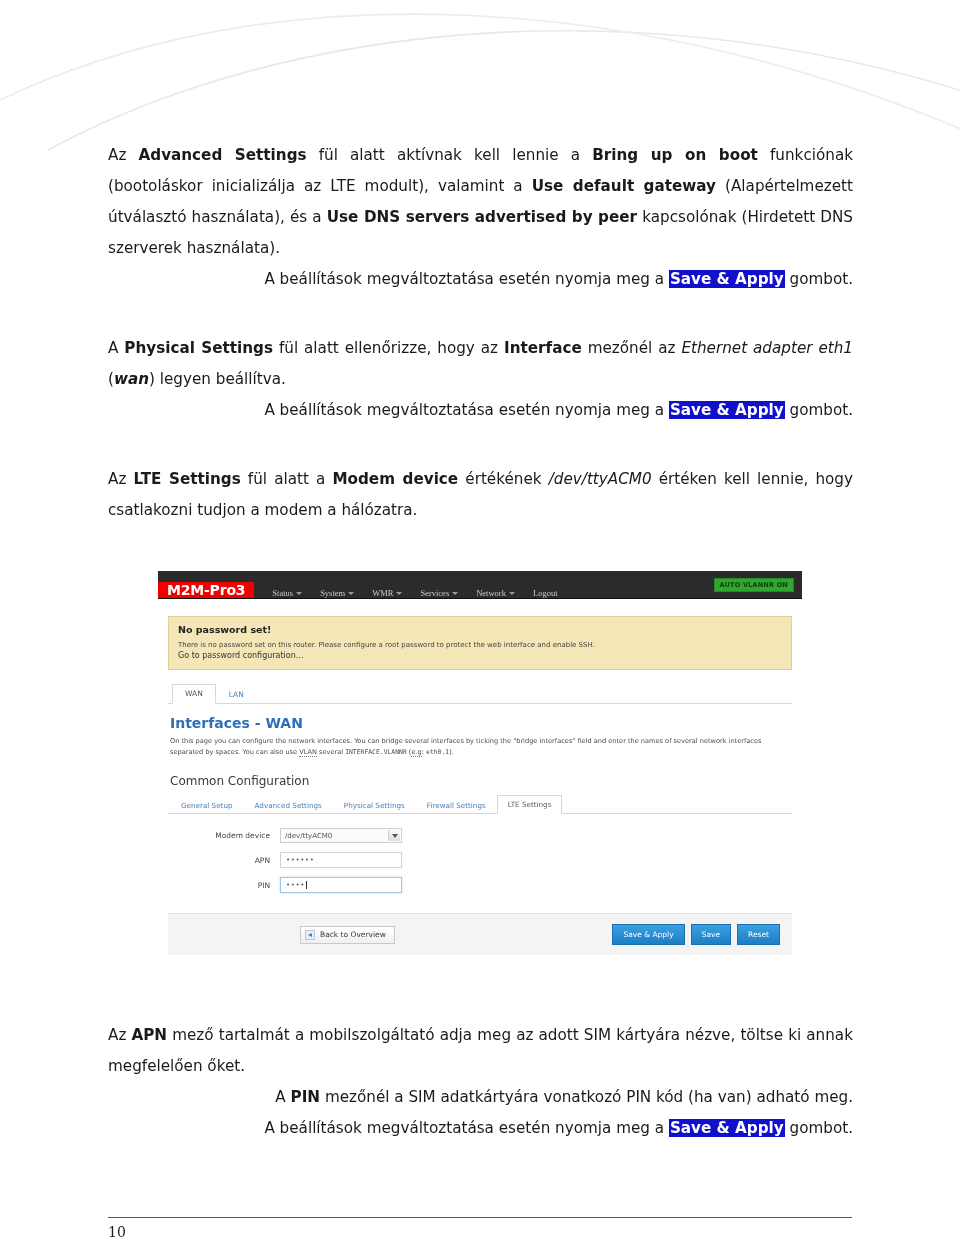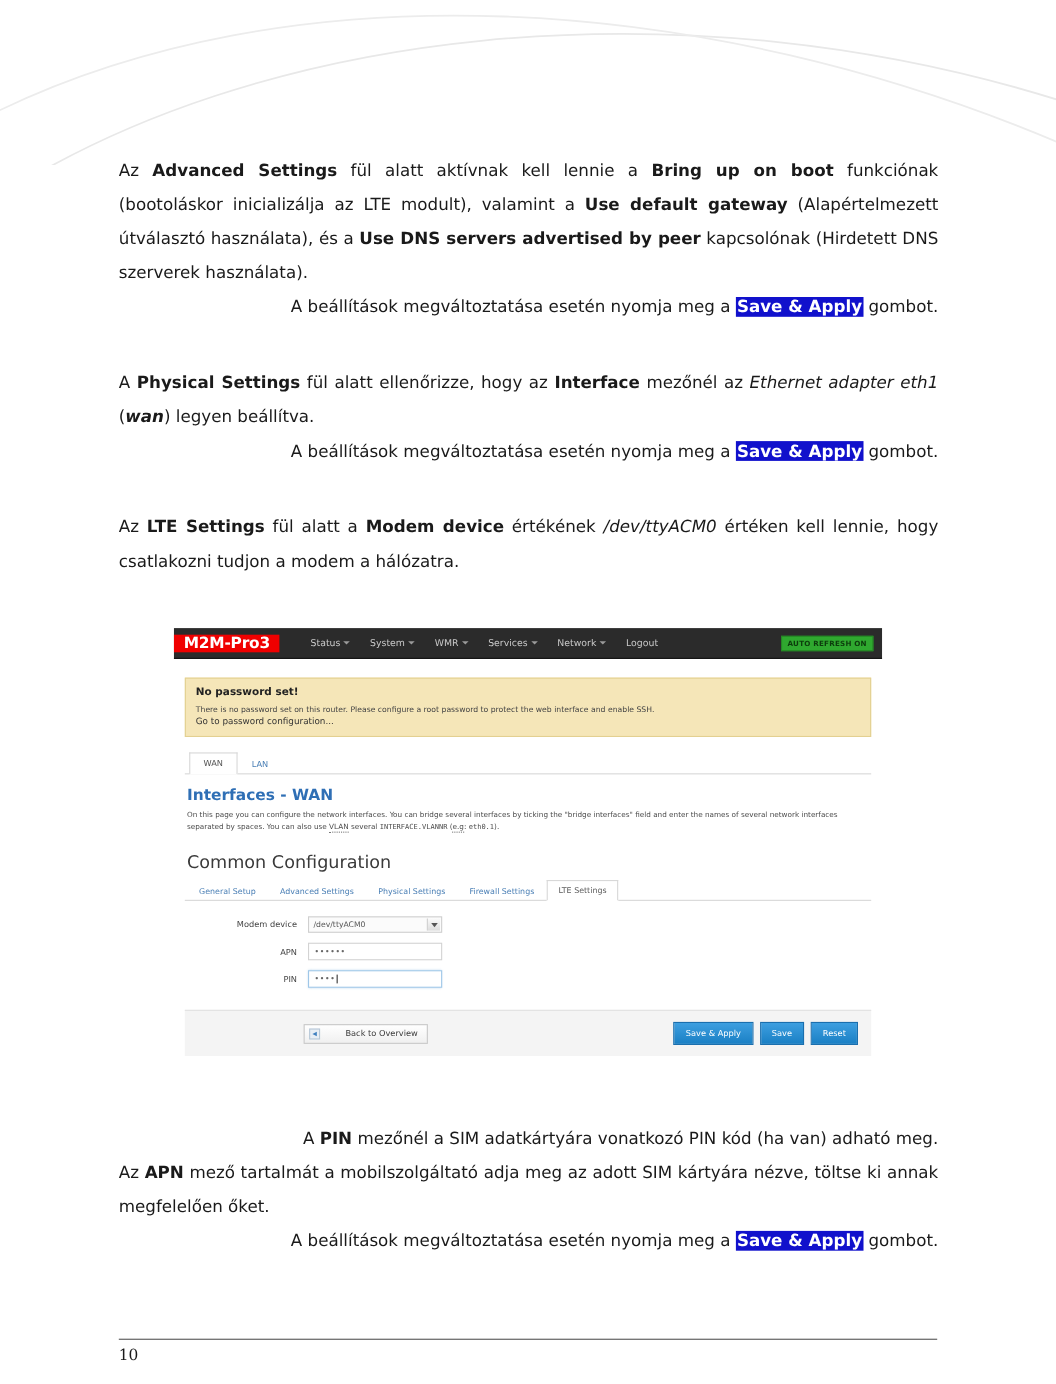--- a/index.html
+++ b/index.html
@@ -56,35 +56,35 @@
     height: 430px;
     background: #ffffff;
     font-family: "DejaVu Sans", "Liberation Sans", sans-serif;
     overflow: hidden;
   }
 
   .shot-nav {
     height: 28px;
     background: #2b2b2b;
     display: flex;
-    align-items: center;
+    align-items: flex-end;
     position: relative;
     border-bottom: 1px solid #111;
   }
   .brand {
     background: #f00000;
     color: #ffffff;
     font-size: 14px;
     font-weight: bold;
     padding: 0 9px;
     display: flex;
     align-items: center;
     letter-spacing: -0.2px;
   }
-  .navitems { display: flex; align-items: center; padding-left: 19px; }
+  .navitems { display: flex; align-items: center; padding-left: 9px; font-family: Liberation Serif, serif; }
   .navitem {
     color: #c9c9c9;
     font-size: 8.5px;
     padding: 0 9px;
     display: flex;
     align-items: center;
     white-space: nowrap;
   }
   .caret {
     display: inline-block;
@@ -161,21 +161,21 @@
     font-size: 6.6px;
     color: #4b4b4b;
     line-height: 10.5px;
     margin: 0 0 0 2px;
     width: 600px;
   }
   .mono { font-family: "DejaVu Sans Mono", "Liberation Mono", monospace; font-size: 6.4px; }
   .udl { border-bottom: 1px dotted #777; text-align: center; }
 
   .section-h2 {
-    font-size: 16px;
+    font-size: 12px;
     color: #3a3a3a;
     margin: 17px 0 6px 2px;
   }
 
   .tabs-cfg {
     display: flex;
     align-items: flex-end;
     border-bottom: 1px solid #d8d8d8;
     padding-left: 2px;
     height: 20px;
@@ -272,22 +272,21 @@
     padding: 0 12px;
   }
   .btn-back {
     background: linear-gradient(#ffffff,#f0f0f0);
     border: 1px solid #c9c9c9;
     font-size: 7.5px;
     color: #3a3a3a;
     padding: 3px 8px 3px 4px;
     display: flex;
     align-items: center;
-    margin-left: 96px;
-    gap: 18px;
+    margin-left: 120px;
   }
   .back-ico {
     width: 10px; height: 10px;
     background: #e8eef5;
     border: 1px solid #b8c8d8;
     margin-right: 5px;
     position: relative;
   }
   .back-ico:after {
     content: "";
@@ -361,21 +360,21 @@
         <span class="caret"></span>
       </div>
       <div class="navitem">
         <span>Network</span>
         <span class="caret"></span>
       </div>
       <div class="navitem">
         <span>Logout</span>
       </div>
     </div>
-    <div class="refresh-badge">AUTO REFRESH ON</div>
+    <div class="refresh-badge">AUTO VLANNR ON</div>
   </div>
 
   <div class="shot-body">
 
     <div class="warnbox">
       <div class="warn-title">No password set!</div>
       <div class="warn-line">There is no password set on this router. Please configure a root password to protect the web interface and enable SSH.</div>
       <div class="warn-link">Go to password configuration...</div>
     </div>
 
@@ -435,20 +434,20 @@
         <div class="btn-blue">Save &amp; Apply</div>
         <div class="btn-blue">Save</div>
         <div class="btn-blue">Reset</div>
       </div>
     </div>
 
   </div>
 </div>
 
 <div class="doc" style="top:1020px;">
+  <p class="para" id="p6"><span>Az </span><span class="b">APN</span><span> mező tartalmát a mobilszolgáltató adja meg az adott SIM kártyára nézve, töltse ki annak megfelelően őket.</span></p>
   <p class="para last-left" id="p7"><span>A </span><span class="b">PIN</span><span> mezőnél a SIM adatkártyára vonatkozó PIN kód (ha van) adható meg.</span></p>
-  <p class="para" id="p6"><span>Az </span><span class="b">APN</span><span> mező tartalmát a mobilszolgáltató adja meg az adott SIM kártyára nézve, töltse ki annak megfelelően őket.</span></p>
   <p class="para last-left" id="p8"><span>A beállítások megváltoztatása esetén nyomja meg a </span><span class="hl">Save &amp; Apply</span><span> gombot.</span></p>
 </div>
 
 <div class="footer">
   <span>10</span>
 </div>
 
 </body></html>

